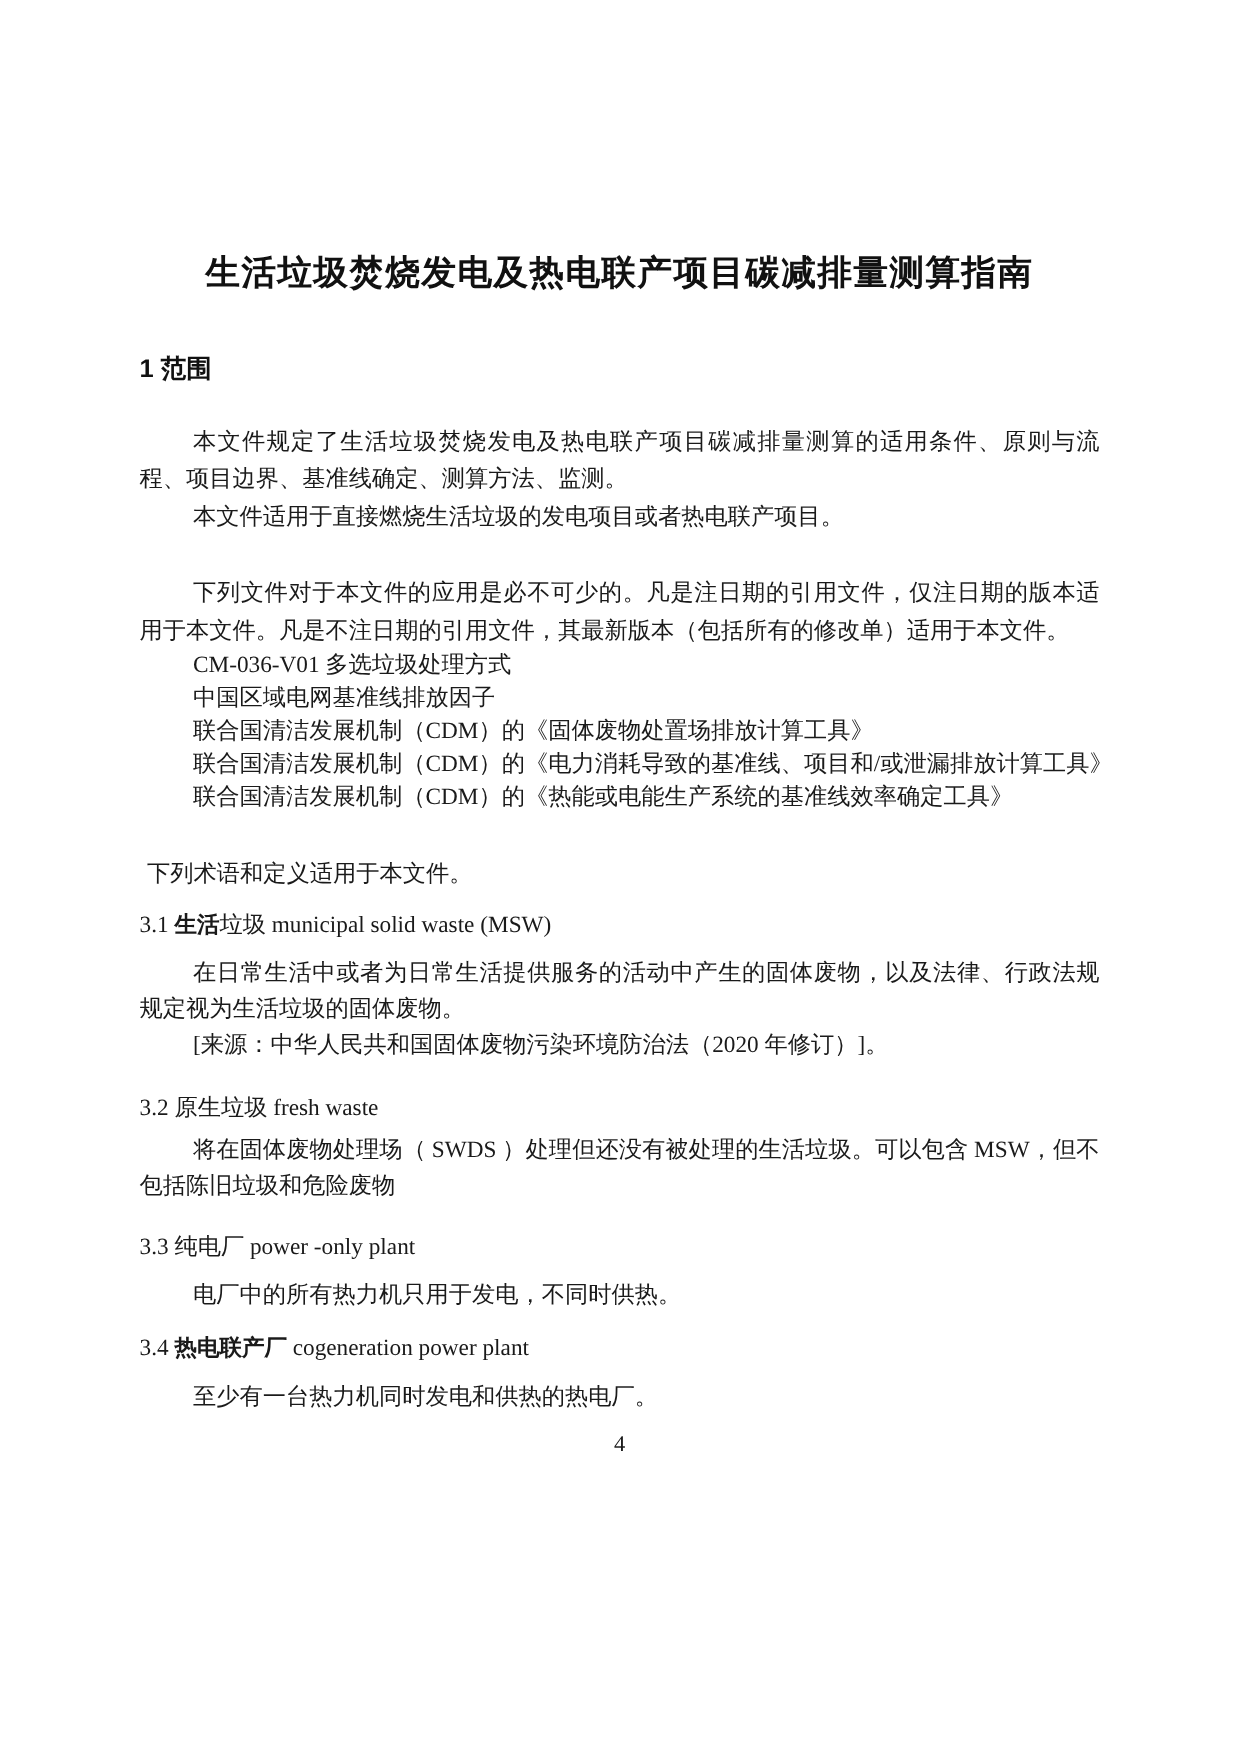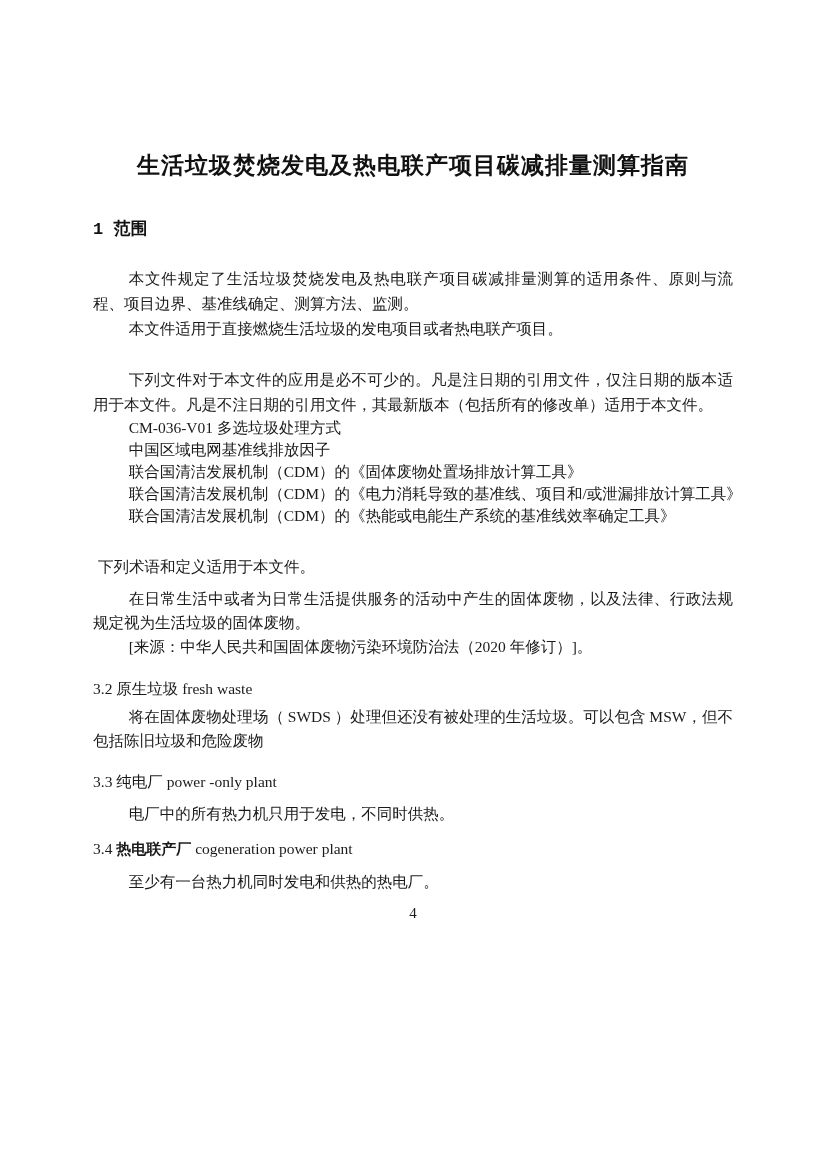--- a/index.html
+++ b/index.html
@@ -12,32 +12,32 @@
     width: 826px;
     height: 1169px;
     background: #ffffff;
     box-sizing: border-box;
     padding: 150px 93px 0 93px;
     color: #1a1a1a;
     font-family: "Liberation Serif", serif;
     overflow: hidden;
   }
   .doc-title {
-    margin: 0;
+    margin: 16px;
     font-family: "Liberation Sans", sans-serif;
     font-weight: bold;
     font-size: 23px;
     line-height: 30px;
     text-align: center;
     letter-spacing: 1px;
     color: #111;
   }
   .sec-heading {
     margin: 0;
-    font-family: Liberation Mono, monospace;
+    font-family: Liberation Sans, sans-serif;
     font-weight: bold;
     font-size: 17px;
     line-height: 24px;
     color: #111;
   }
   .sec1-heading { margin-top: 38px; }
   .sec2-heading { margin-top: 13px; }
   .sec3-heading { margin-top: 22px; }
   .body-par {
     margin: 0;
@@ -113,20 +113,21 @@
   <div class="ref-list">
     <p class="ref-line">CM-036-V01 多选垃圾处理方式</p>
     <p class="ref-line">中国区域电网基准线排放因子</p>
     <p class="ref-line">联合国清洁发展机制（CDM）的《固体废物处置场排放计算工具》</p>
     <p class="ref-line">联合国清洁发展机制（CDM）的《电力消耗导致的基准线、项目和/或泄漏排放计算工具》</p>
     <p class="ref-line">联合国清洁发展机制（CDM）的《热能或电能生产系统的基准线效率确定工具》</p>
   </div>
 
   <p class="sec3-intro">下列术语和定义适用于本文件。</p>
 
+  <p class="term-heading term1-heading"><span>3.1</span> <span class="zh-bold">生活</span><span>垃圾</span> <span>municipal solid waste (MSW)</span></p>
   <p class="term-def term1-def">在日常生活中或者为日常生活提供服务的活动中产生的固体废物，以及法律、行政法规规定视为生活垃圾的固体废物。</p>
   <p class="term-def term1-source">[来源：中华人民共和国固体废物污染环境防治法（2020 年修订）]。</p>
 
   <p class="term-heading term2-heading"><span>3.2</span> <span class="zh-bold"></span><span>原生垃圾</span> <span>fresh waste</span></p>
   <p class="term-def term2-def">将在固体废物处理场（ SWDS ）处理但还没有被处理的生活垃圾。可以包含 MSW，但不包括陈旧垃圾和危险废物</p>
 
   <p class="term-heading term3-heading"><span>3.3</span> <span class="zh-bold"></span><span>纯电厂</span> <span>power -only plant</span></p>
   <p class="term-def term3-def">电厂中的所有热力机只用于发电，不同时供热。</p>
 
   <p class="term-heading term4-heading"><span>3.4</span> <span class="zh-bold">热电联产厂</span><span></span> <span>cogeneration power plant</span></p>

